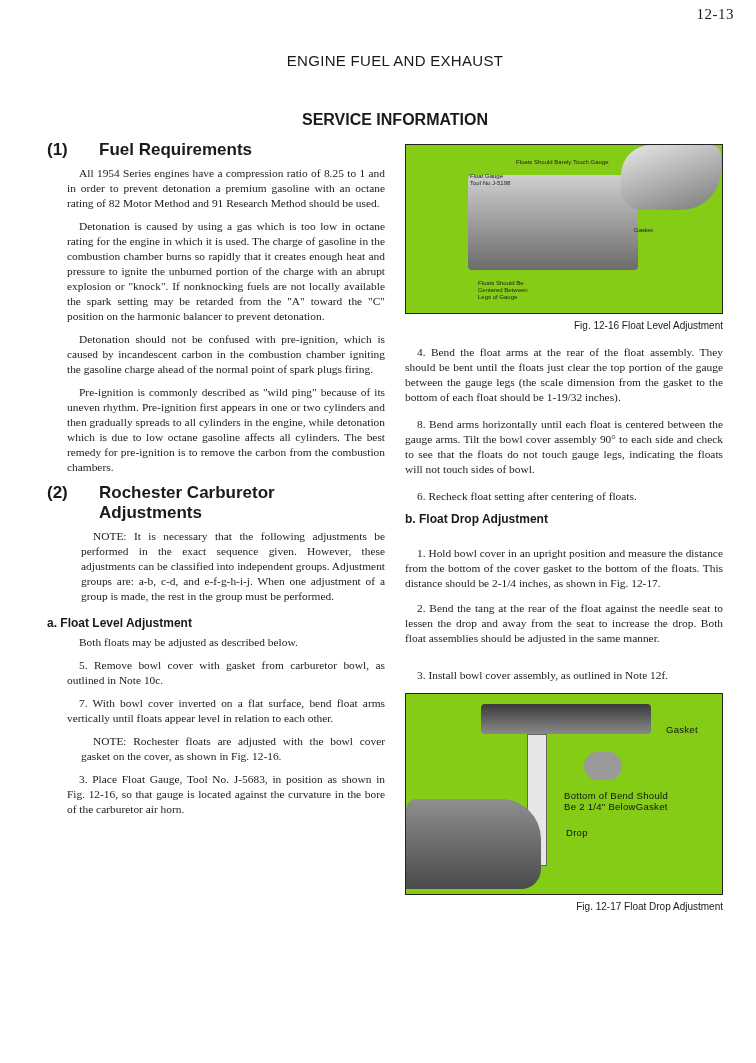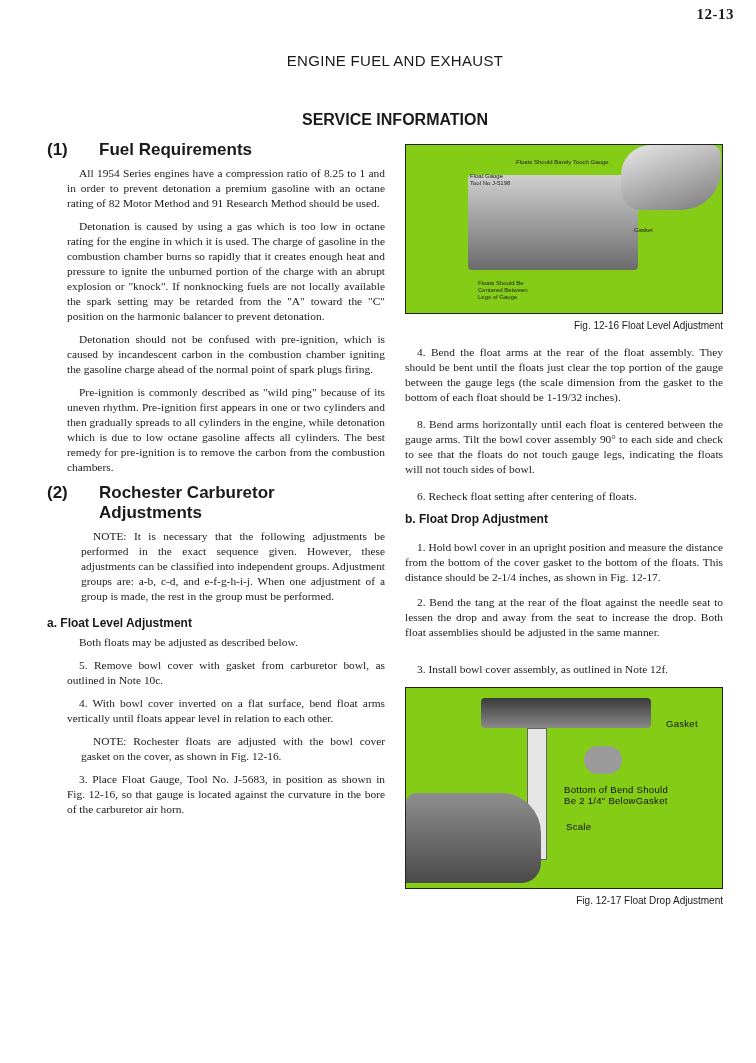--- a/index.html
+++ b/index.html
@@ -1,17 +1,17 @@
 <!DOCTYPE html>
 <html><head>
 <meta charset="utf-8">
 <style>
   html, body { margin: 0; padding: 0; background: #ffffff; }
   body { width: 756px; height: 1063px; position: relative; overflow: hidden; color: #1a1a1a; font-family: "DejaVu Serif", serif; }
-  .page-num { position: absolute; top: 6px; right: 22px; font-family: "Liberation Serif", serif; font-size: 15px; letter-spacing: 0.5px; font-weight: bold; }
+  .page-num { position: absolute; top: 6px; right: 22px; font-family: "Liberation Serif", serif; font-size: 15px; letter-spacing: 0.5px; }
   .chapter-title { position: absolute; top: 52px; left: 0; width: 790px; text-align: center; font-family: "Liberation Sans", sans-serif; font-size: 15px; letter-spacing: 0.3px; }
   .section-title { position: absolute; top: 111px; left: 0; width: 790px; text-align: center; font-family: "Liberation Sans", sans-serif; font-weight: bold; font-size: 16px; }
   .col-left { position: absolute; left: 67px; top: 140px; width: 318px; }
   .col-right { position: absolute; left: 405px; top: 140px; width: 318px; }
   .h2 { font-family: "Liberation Sans", sans-serif; font-weight: bold; font-size: 17px; display: flex; margin: 0 0 6px -20px; line-height: 20px; }
   .h2 .num { width: 52px; flex: none; }
   .h3 { font-family: "Liberation Sans", sans-serif; font-weight: bold; font-size: 12px; margin: 6px 0 5px -20px; }
   p { margin: 0 0 8px 0; font-size: 11.4px; line-height: 15px; text-align: justify; text-indent: 12px; font-family: "Liberation Serif", serif; }
   p.note { margin-left: 0; }
   .figure { border: 1.5px solid #222; background: #84cc16; position: relative; }
@@ -42,21 +42,21 @@
     <span>
       <span>Rochester Carburetor</span><br>
       <span>Adjustments</span>
     </span>
   </div>
   <p class="note" style="margin-left:14px;">NOTE:  It is necessary that the following adjustments be performed in the exact sequence given. However, these adjustments can be classified into independent groups. Adjustment groups are: a-b, c-d, and e-f-g-h-i-j. When one adjustment of a group is made, the rest in the group must be performed.</p>
 
   <div class="h3" style="margin-top:12px;">a.  Float Level Adjustment</div>
   <p>Both floats may be adjusted as described below.</p>
   <p>5. Remove bowl cover with gasket from carburetor bowl, as outlined in Note 10c.</p>
-  <p>4. With bowl cover inverted on a flat surface, bend float arms vertically until floats appear level in relation to each other.</p>
+  <p>7. With bowl cover inverted on a flat surface, bend float arms vertically until floats appear level in relation to each other.</p>
   <p class="note" style="margin-left:14px;font-family:Liberation Serif, serif;">NOTE:  Rochester floats are adjusted with the bowl cover gasket on the cover, as shown in Fig. 12-16.</p>
   <p>3. Place Float Gauge, Tool No. J-5683, in position as shown in Fig. 12-16, so that gauge is located against the curvature in the bore of the carburetor air horn.</p>
 </div>
 
 <div class="col-right">
   <div class="figure" style="height:168px; margin-top:4px;">
     <div class="photo" style="left:62px; top:30px; width:170px; height:95px;"></div>
     <div class="photo" style="left:215px; top:0px; width:100px; height:65px; background:linear-gradient(160deg,#e8e8e8,#7a7a7a); border-radius:30px 10px 40px 20px;"></div>
     <div class="callout" style="left:110px; top:14px;">Floats Should Barely Touch Gauge</div>
     <div class="callout" style="left:64px; top:28px;">
@@ -70,30 +70,30 @@
       <span>Legs of Gauge</span>
     </div>
   </div>
   <div class="fig-caption" style="margin-bottom:14px;">Fig. 12-16  Float Level Adjustment</div>
 
   <p>4. Bend the float arms at the rear of the float assembly. They should be bent until the floats just clear the top portion of the gauge between the gauge legs (the scale dimension from the gasket to the bottom of each float should be 1-19/32 inches).</p>
   <p style="margin-top:12px;">8. Bend arms horizontally until each float is centered between the gauge arms. Tilt the bowl cover assembly 90° to each side and check to see that the floats do not touch gauge legs, indicating the floats will not touch sides of bowl.</p>
   <p style="margin-top:12px;">6. Recheck float setting after centering of floats.</p>
 
   <div class="h3" style="margin-left:0;">b.  Float Drop Adjustment</div>
-  <p style="margin-top:14px;">1. Hold bowl cover in an upright position and measure the distance from the bottom of the cover gasket to the bottom of the floats. This distance should be 2-1/4 inches, as shown in Fig. 12-17.</p>
+  <p style="margin-top:20px;">1. Hold bowl cover in an upright position and measure the distance from the bottom of the cover gasket to the bottom of the floats. This distance should be 2-1/4 inches, as shown in Fig. 12-17.</p>
   <p style="margin-top:10px;">2. Bend the tang at the rear of the float against the needle seat to lessen the drop and away from the seat to increase the drop. Both float assemblies should be adjusted in the same manner.</p>
   <p style="margin-top:22px;">3. Install bowl cover assembly, as outlined in Note 12f.</p>
 
   <div class="figure" style="height:200px; margin-top:10px;">
     <div class="photo" style="left:75px; top:10px; width:170px; height:30px; background:linear-gradient(180deg,#3a3a3a,#8a8a8a);"></div>
     <div class="photo" style="left:178px; top:58px; width:38px; height:28px; background:#9a9a9a; border-radius:14px;"></div>
     <div class="photo" style="left:121px; top:40px; width:18px; height:130px; background:#e6e6e6; border:1px solid #666; border-radius:0;"></div>
     <div class="photo" style="left:0px; top:105px; width:135px; height:90px; background:linear-gradient(180deg,#8f8f8f,#4a4a4a); border-radius:10px 40px 20px 0;"></div>
     <div class="callout-lg" style="left:260px; top:30px;">Gasket</div>
     <div class="callout-lg" style="left:158px; top:96px;">
       <span>Bottom of Bend Should</span><br>
       <span>Be 2 1/4" BelowGasket</span>
     </div>
-    <div class="callout-lg" style="left:160px; top:133px;">Scale</div>
+    <div class="callout-lg" style="left:160px; top:133px;">Drop</div>
   </div>
   <div class="fig-caption">Fig. 12-17  Float Drop Adjustment</div>
 </div>
 
 </body></html>

